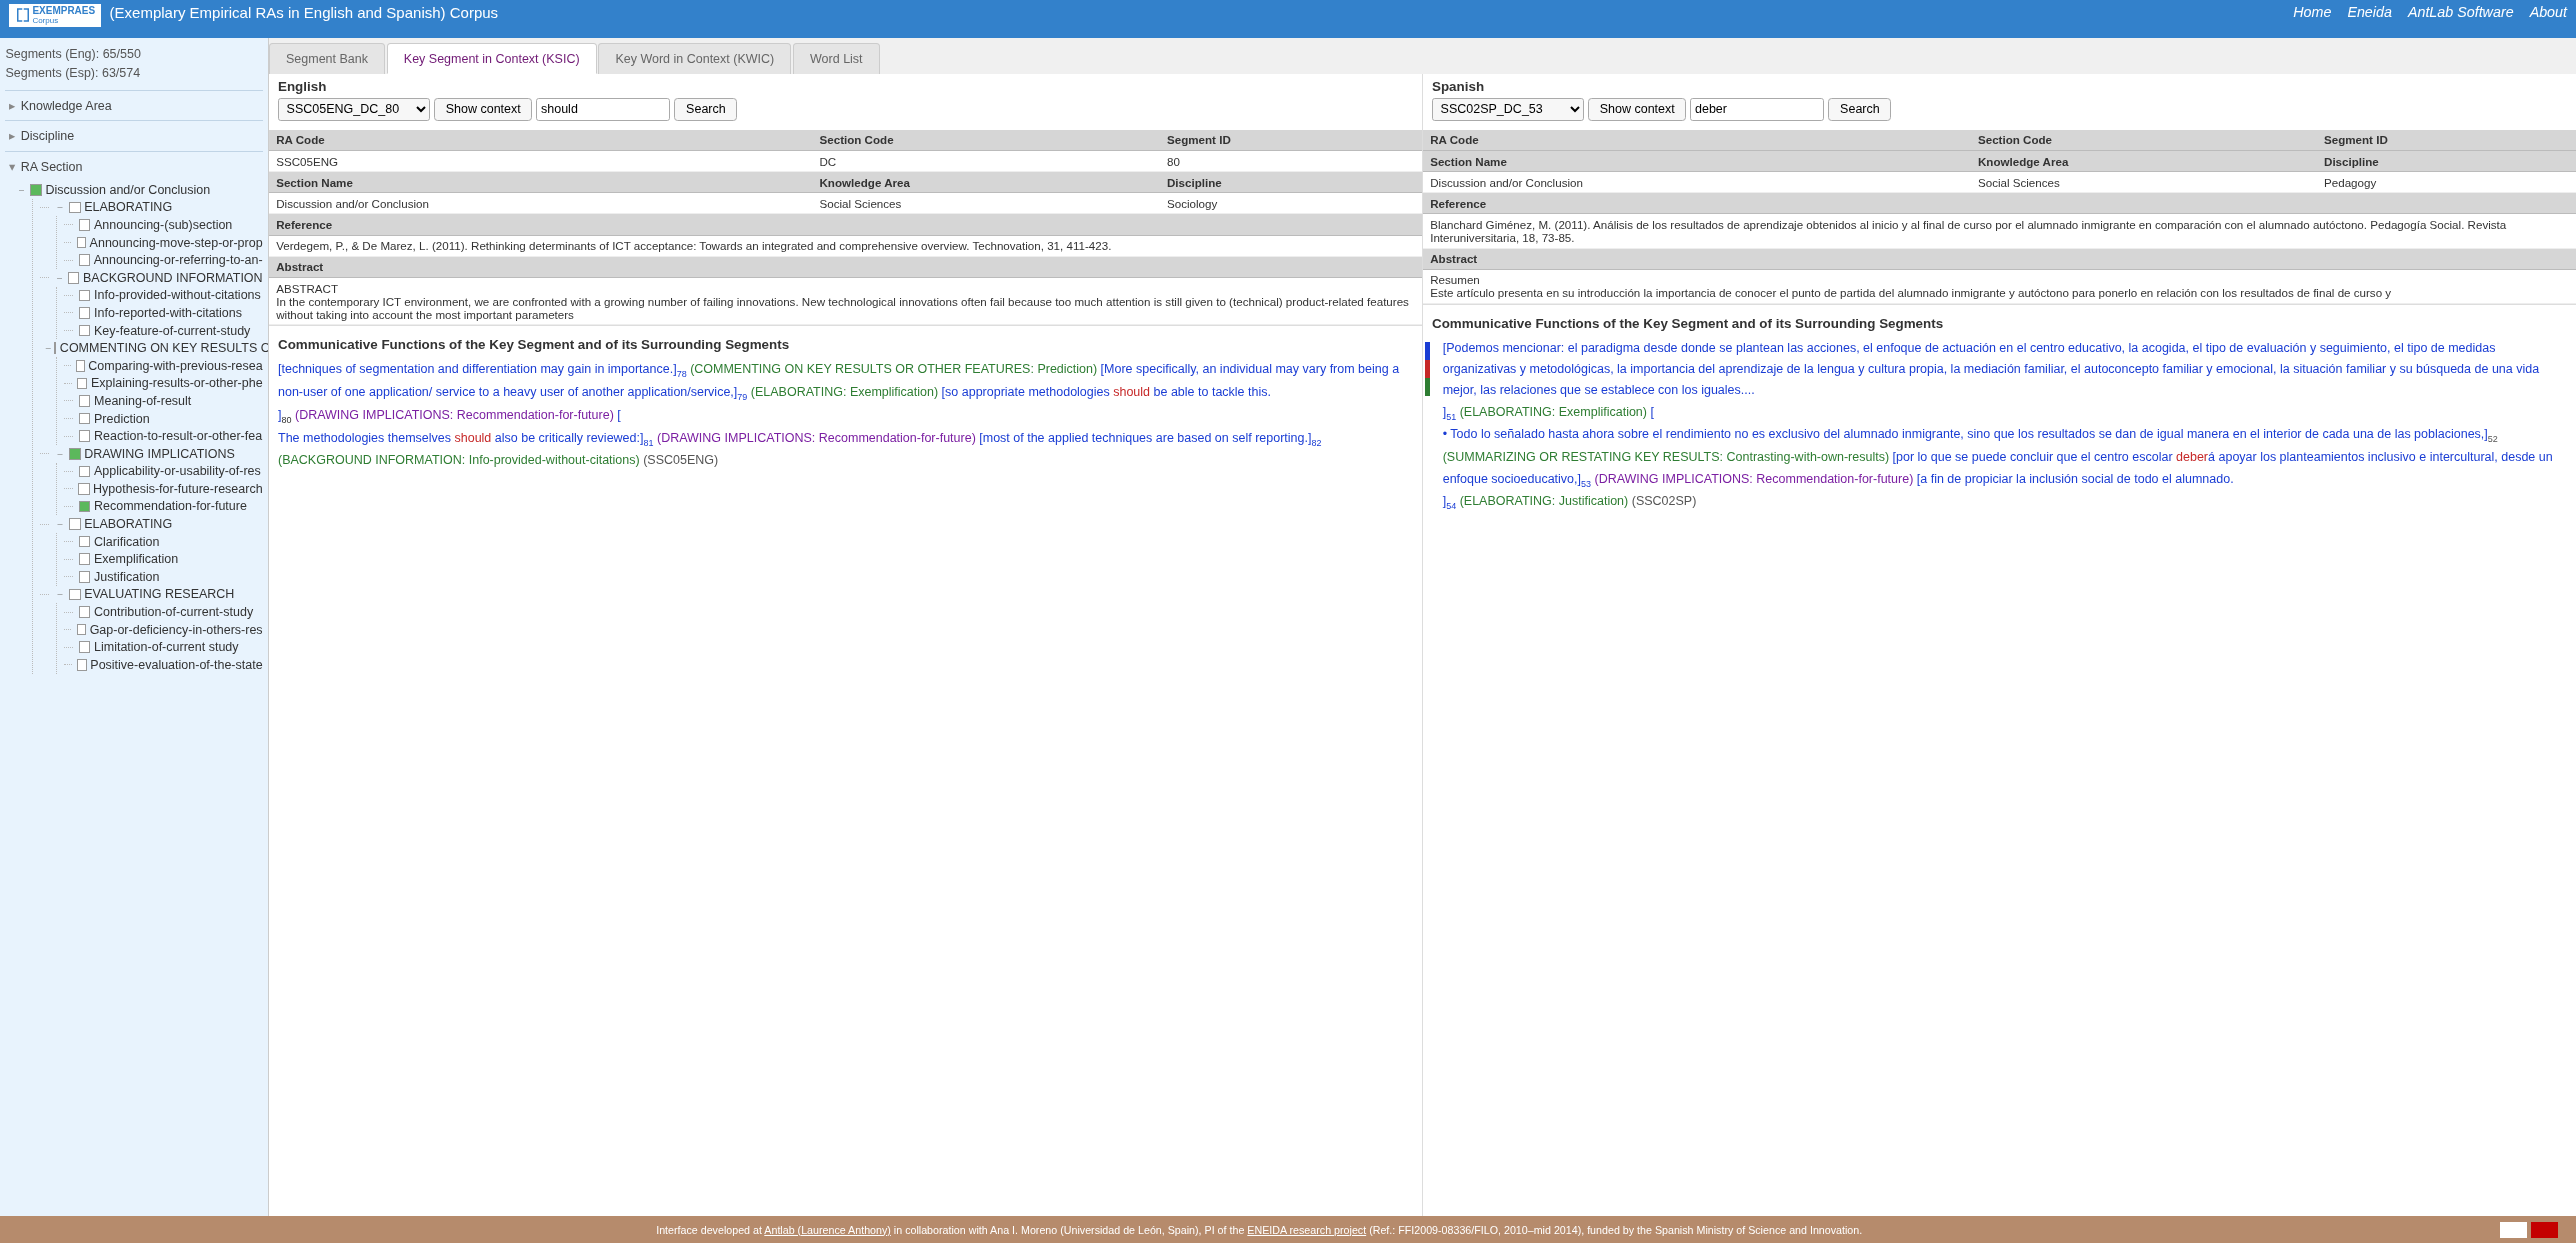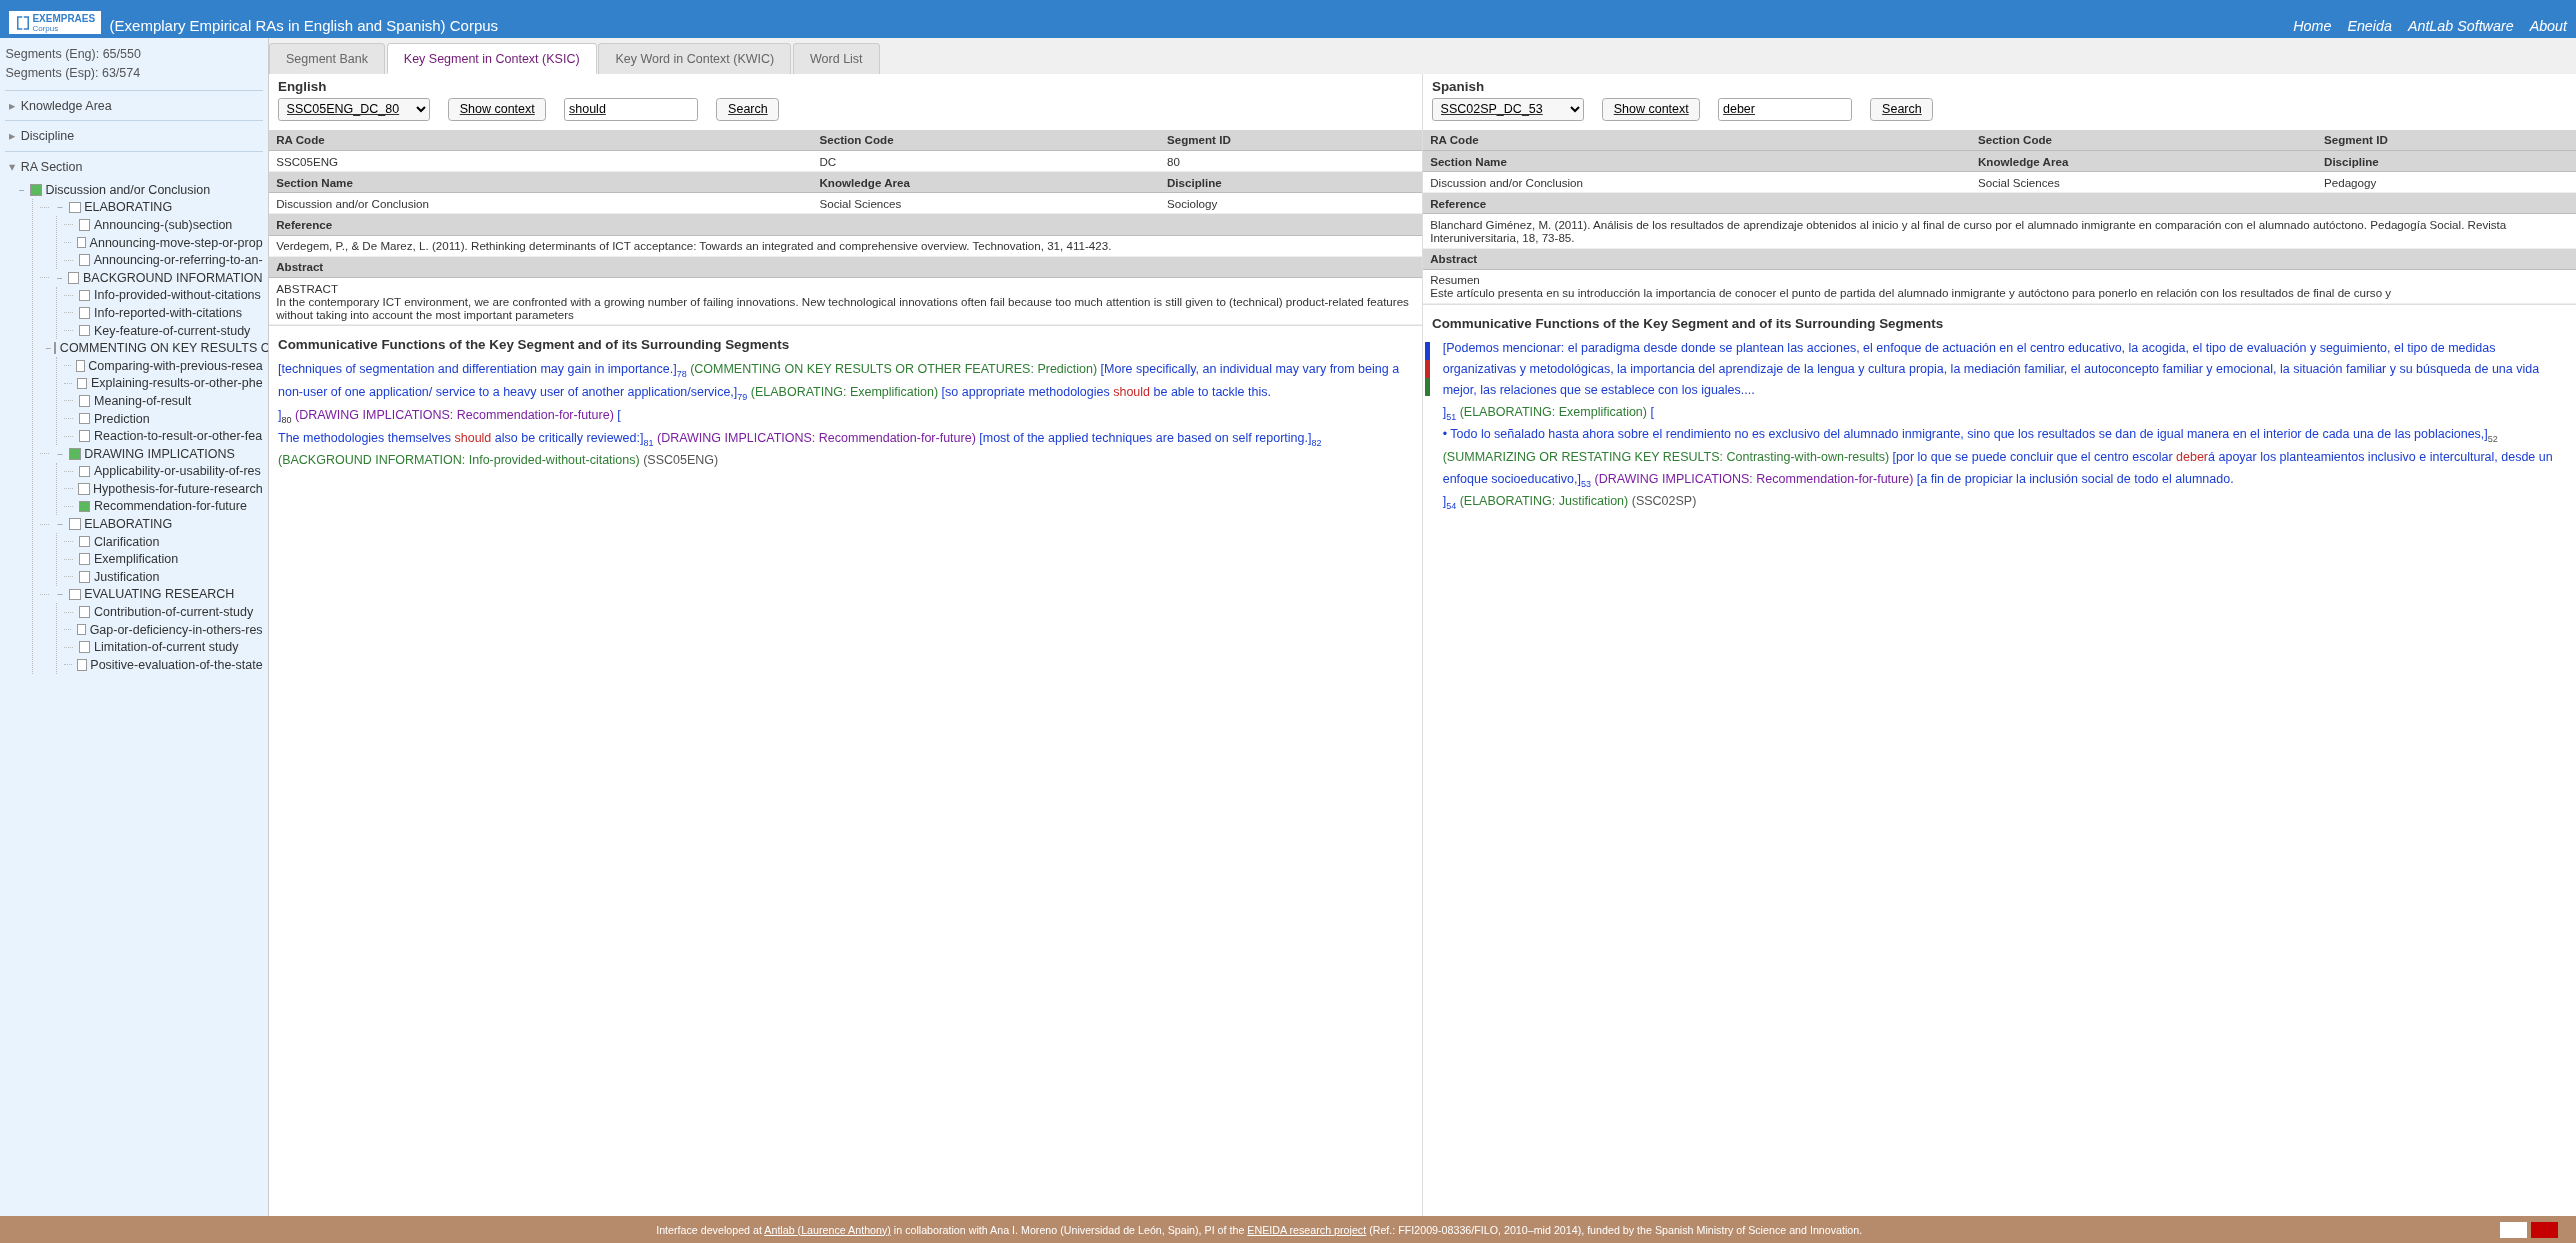--- a/index.html
+++ b/index.html
@@ -1,17 +1,17 @@
 <!DOCTYPE html>
 <html style="font-size:14.3px"><head>
 <meta charset="utf-8">
 <style>
 * { box-sizing: border-box; margin: 0; padding: 0; }
 body { font-family: Verdana, Geneva, sans-serif; font-size: 11.6px; color: #333; background: #fff; overflow: hidden; }
-.header { background: #3381cb; color: #fff; display: flex; align-items: flex-end; padding: 3.6px 9px; height: 38px; }
+.header { background: #3381cb; color: #fff; display: flex; align-items: flex-start; padding: 3.6px 9px; height: 38px; }
 .logo { background: #fff; padding: 1.8px 5.4px; margin-right: 9px; display: flex; align-items: center; }
 .logo-text { color: #3381cb; font-weight: bold; font-size: 10px; line-height: 1.1; }
 .logo-sub { color: #3381cb; font-size: 8px; }
 .header-title { font-size: 15px; flex: 1; }
 .nav-links { display: flex; gap: 16px; font-size: 14.3px; font-style: italic; }
 .nav-links span { cursor: pointer; }
 .container { display: flex; height: calc(100vh - 38px - 27px); }
 .sidebar { width: 269px; background: #e8f3fd; border-right: 0.9px solid #ccc; overflow-y: auto; padding: 7.2px 5.4px; }
 .seg-count { font-size: 12.5px; color: #555; margin-bottom: 7.2px; line-height: 1.5; }
 .sidebar-section { border-top: 0.9px solid #c0d4e6; padding: 7.2px 3.6px; font-size: 12.5px; color: #444; cursor: pointer; }
@@ -27,21 +27,21 @@
 .tree-children .tree-node::before { content: ""; display: inline-block; width: 9px; border-top: 0.9px dotted #bbb; margin-right: 1.8px; }
 .main { flex: 1; display: flex; flex-direction: column; overflow: hidden; background: #fff; }
 .tabs { display: flex; background: #f0f0f0; border-bottom: none; }
 .tab { padding: 7.2px 16px; background: #e5e5e5; border: 0.9px solid #ccc; border-bottom: none; margin-right: 1.8px; margin-top: 5.4px; border-radius: 3.6px 3.6px 0 0; font-size: 12.5px; cursor: pointer; color: #666; }
 .tab.active { background: #fff; border-bottom: 0.9px solid #fff; color: #701a75; }
 .panels { flex: 1; display: flex; overflow: hidden; }
 .panel { flex: 1; display: flex; flex-direction: column; overflow: hidden; border-left: 0.9px solid #ddd; }
 .panel:first-child { border-left: none; }
 .panel-head { padding: 5.4px 9px 3.6px; }
 .panel-title { font-weight: bold; font-size: 13.4px; margin-bottom: 3.6px; }
-.panel-controls { display: flex; gap: 18px; align-items: center; margin-bottom: 5.4px; text-decoration: underline; }
+.panel-controls { display: flex; gap: 4px; align-items: center; margin-bottom: 5.4px; }
 .panel-controls select, .panel-controls input[type=text] { font-size: 12.5px; padding: 1.8px 3.6px; border: 0.9px solid #aaa; border-radius: 2.7px; height: 23px; }
 .panel-controls select { width: 152px; background: #f7f7f7; }
 .panel-controls input[type=text] { width: 134px; }
 .btn { padding: 1.8px 10.7px; border: 0.9px solid #aaa; border-radius: 3.6px; background: #f7f7f7; font-size: 12.5px; cursor: pointer; height: 23px; }
 .meta-scroll { max-height: 224px; overflow-y: auto; border-bottom: 0.9px solid #ddd; }
 .meta-table { width: 100%; border-collapse: collapse; font-size: 11.6px; }
 .meta-table th { background: #d6d6d6; text-align: left; padding: 3.6px 7.2px; font-weight: bold; border-bottom: 0.9px solid #bbb; }
 .meta-table td { padding: 3.6px 7.2px; border-bottom: 0.9px solid #eee; vertical-align: top; }
 .meta-table .full { }
 .comm-head { font-weight: bold; font-size: 13.4px; padding: 10.7px 9px 7.2px; }

